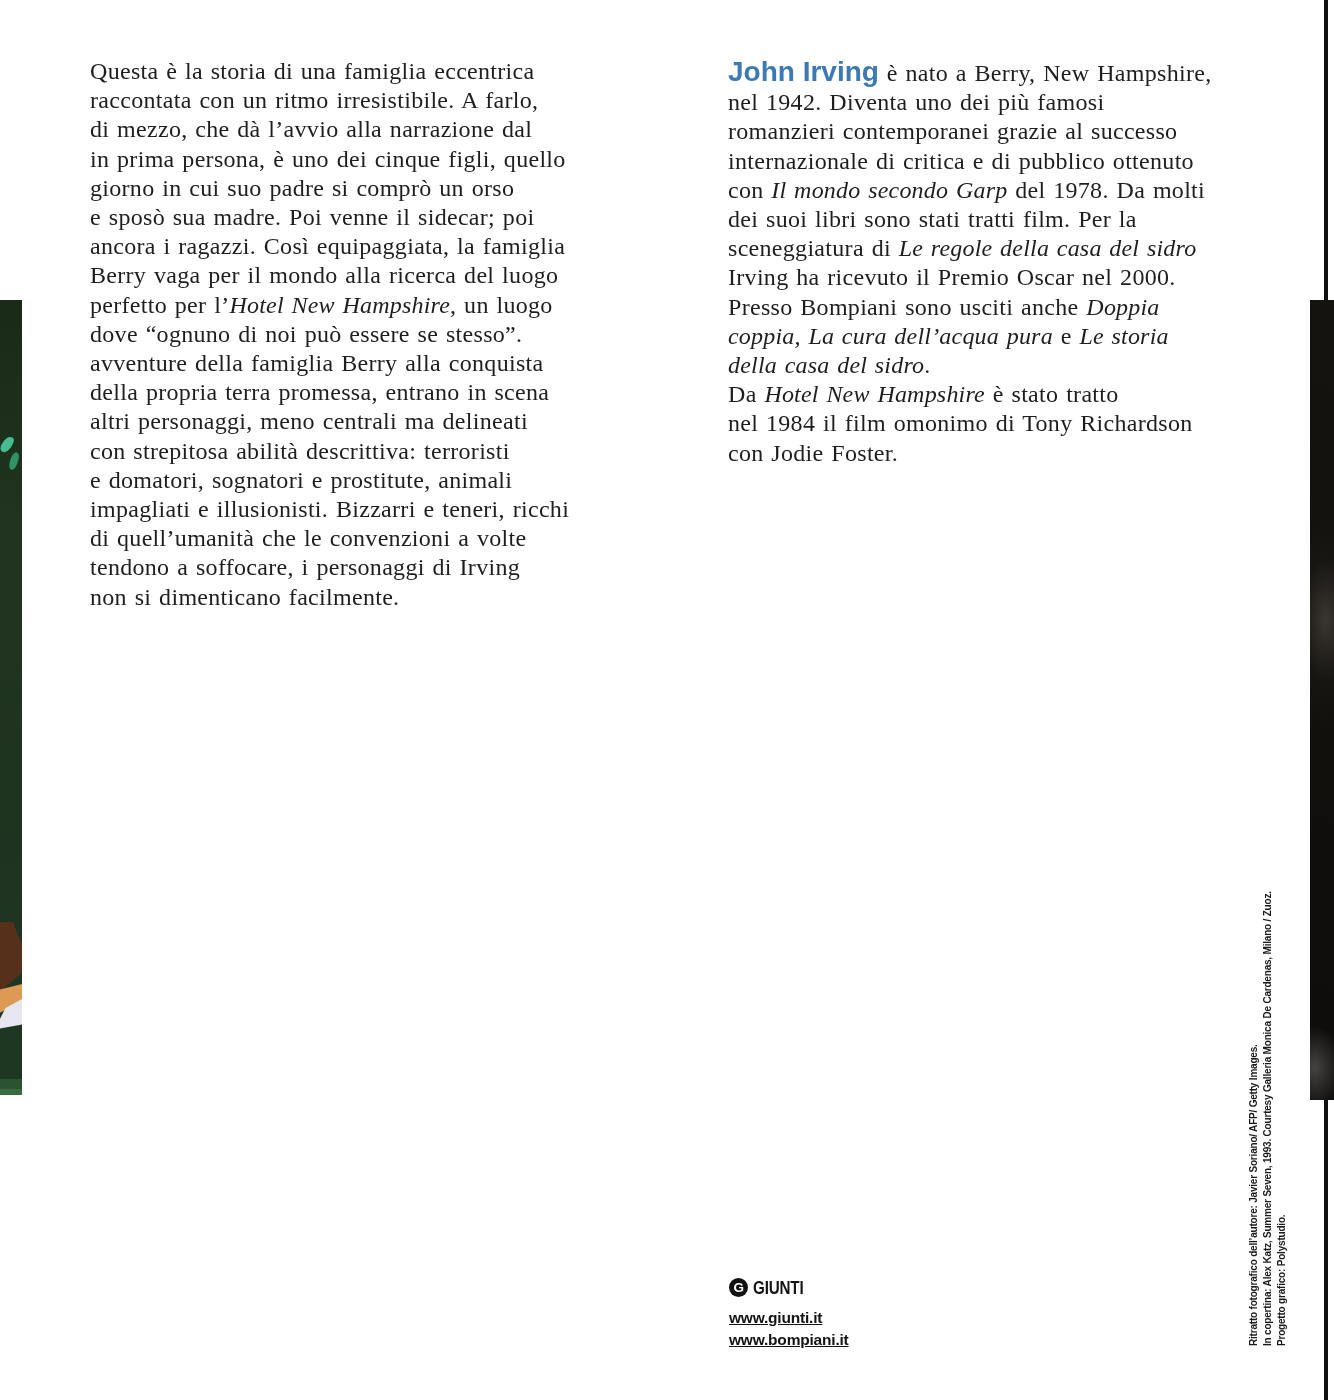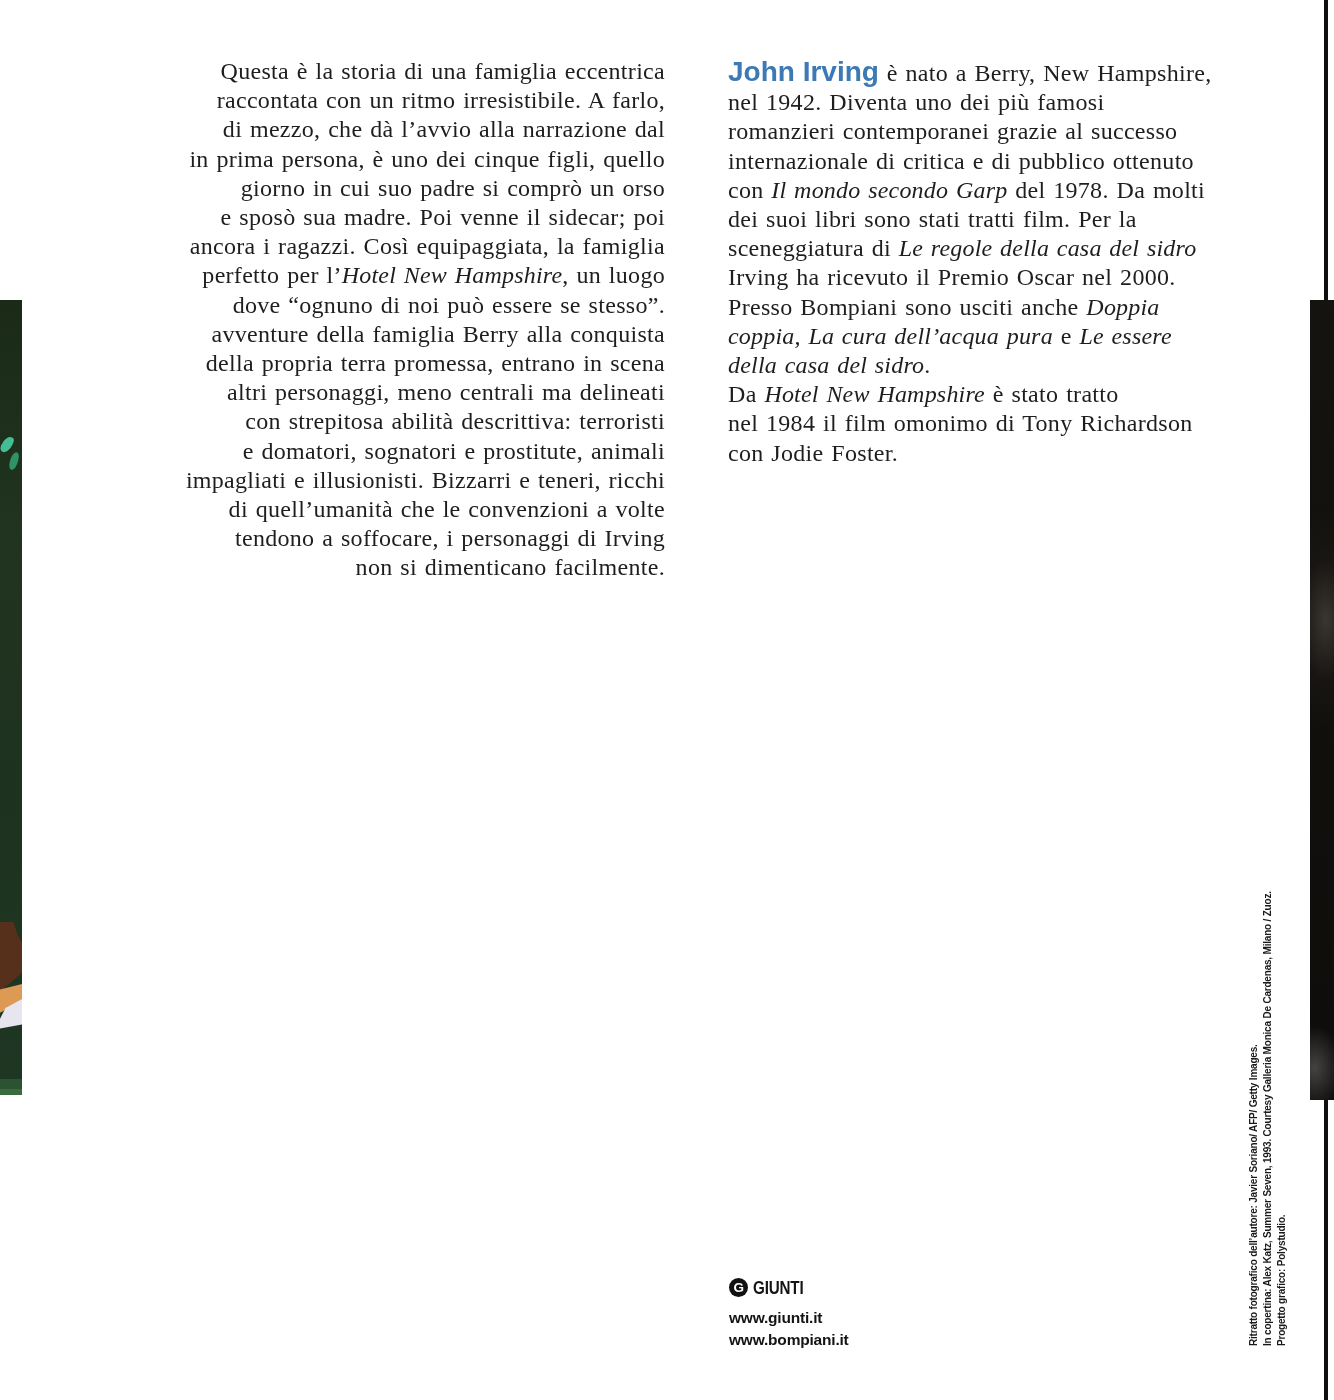--- a/index.html
+++ b/index.html
@@ -8,21 +8,21 @@
     font-family:"Liberation Serif", serif;
   }
   .page{position:absolute;inset:0;}
 
   
   .col{
     position:absolute;top:57px;color:var(--text-color,#1e1e1e);
     font-size:24px;line-height:29.2px;letter-spacing:0.3px;word-spacing:1.5px;
   }
   .col .line{white-space:nowrap;}
-  .col-left{left:90px;width:575px;text-align:right;}
+  .col-left{left:90px;width:575px;}
   .col-right{left:728px;width:510px;}
   .em{font-style:italic;letter-spacing:0.2px;}
   .brand{
     font-family:"Liberation Sans", sans-serif;font-weight:bold;
     color:var(--accent-blue,#3d7ab5);font-size:28px;letter-spacing:0px;word-spacing:0;
   }
 
   
   .left-strip{
     position:absolute;left:0;top:300px;width:22px;height:795px;overflow:hidden;
@@ -67,21 +67,21 @@
   
   .publisher{position:absolute;left:729px;top:1277px;
     font-family:"Liberation Sans", sans-serif;color:#141414;}
   .logo-row{display:flex;align-items:center;height:20px;}
   .logo-circle{width:19px;height:19px;flex:0 0 19px;}
   .brand-name{
     font-weight:bold;font-size:19px;letter-spacing:-0.2px;margin-left:5px;
     transform:scaleX(0.8);transform-origin:left center;line-height:19px;
   }
   .urls{margin-top:10px;font-weight:bold;font-size:15.5px;line-height:22px;letter-spacing:-0.2px;}
-  .urls .line{white-space:nowrap;}
+  .urls .line{white-space:nowrap;text-decoration:underline;}
 </style>
 </head>
 <body>
 
 <div class="page">
 
   <div class="left-strip">
     <div class="leaf1"></div>
     <div class="leaf2"></div>
     <div class="bear-brown"></div>
@@ -95,20 +95,21 @@
   <div class="right-strip"></div>
 
   <div class="col col-left">
       <div class="line"><span>Questa è la storia di una famiglia eccentrica</span></div>
       <div class="line"><span>raccontata con un ritmo irresistibile. A farlo,</span></div>
       <div class="line"><span>di mezzo, che dà l’avvio alla narrazione dal</span></div>
       <div class="line"><span>in prima persona, è uno dei cinque figli, quello</span></div>
       <div class="line"><span>giorno in cui suo padre si comprò un orso</span></div>
       <div class="line"><span>e sposò sua madre. Poi venne il sidecar; poi</span></div>
       <div class="line"><span>ancora i ragazzi. Così equipaggiata, la famiglia</span></div>
+      <div class="line"><span>Berry vaga per il mondo alla ricerca del luogo</span></div>
       <div class="line"><span>perfetto per l’</span><span class="em">Hotel New Hampshire</span><span>, un luogo</span></div>
       <div class="line"><span>dove “ognuno di noi può essere se stesso”.</span></div>
       <div class="line"><span>avventure della famiglia Berry alla conquista</span></div>
       <div class="line"><span>della propria terra promessa, entrano in scena</span></div>
       <div class="line"><span>altri personaggi, meno centrali ma delineati</span></div>
       <div class="line"><span>con strepitosa abilità descrittiva: terroristi</span></div>
       <div class="line"><span>e domatori, sognatori e prostitute, animali</span></div>
       <div class="line"><span>impagliati e illusionisti. Bizzarri e teneri, ricchi</span></div>
       <div class="line"><span>di quell’umanità che le convenzioni a volte</span></div>
       <div class="line"><span>tendono a soffocare, i personaggi di Irving</span></div>
@@ -118,21 +119,21 @@
   <div class="col col-right">
       <div class="line"><span class="brand">John Irving</span><span> è nato a Berry, New Hampshire,</span></div>
       <div class="line"><span>nel 1942. Diventa uno dei più famosi</span></div>
       <div class="line"><span>romanzieri contemporanei grazie al successo</span></div>
       <div class="line"><span>internazionale di critica e di pubblico ottenuto</span></div>
       <div class="line"><span>con </span><span class="em">Il mondo secondo Garp</span><span> del 1978. Da molti</span></div>
       <div class="line"><span>dei suoi libri sono stati tratti film. Per la</span></div>
       <div class="line"><span>sceneggiatura di </span><span class="em">Le regole della casa del sidro</span></div>
       <div class="line"><span>Irving ha ricevuto il Premio Oscar nel 2000.</span></div>
       <div class="line"><span>Presso Bompiani sono usciti anche </span><span class="em">Doppia</span></div>
-      <div class="line"><span class="em">coppia, La cura dell’acqua pura</span><span> e </span><span class="em">Le essere</span></div>
+      <div class="line"><span class="em">coppia, La cura dell’acqua pura</span><span> e </span><span class="em">Le storia</span></div>
       <div class="line"><span class="em">della casa del sidro</span><span>.</span></div>
       <div class="line"><span>Da </span><span class="em">Hotel New Hampshire</span><span> è stato tratto</span></div>
       <div class="line"><span>nel 1984 il film omonimo di Tony Richardson</span></div>
       <div class="line"><span>con Jodie Foster.</span></div>
     </div>
 
   <div class="credits">
       <div class="line"><span>Ritratto fotografico dell’autore: Javier Soriano/ AFP/ Getty Images.</span></div>
       <div class="line"><span>In copertina: Alex Katz, Summer Seven, 1993. Courtesy Galleria Monica De Cardenas, Milano / Zuoz.</span></div>
       <div class="line"><span>Progetto grafico: Polystudio.</span></div>

